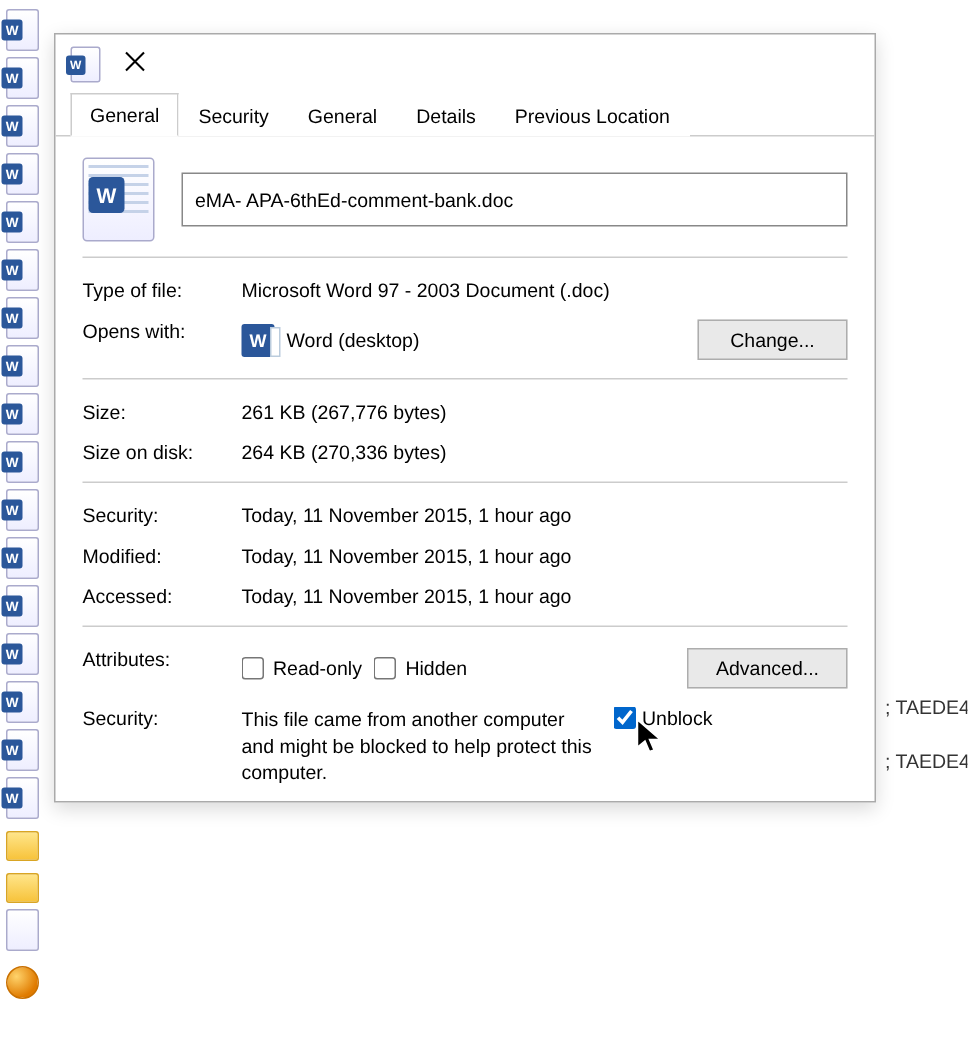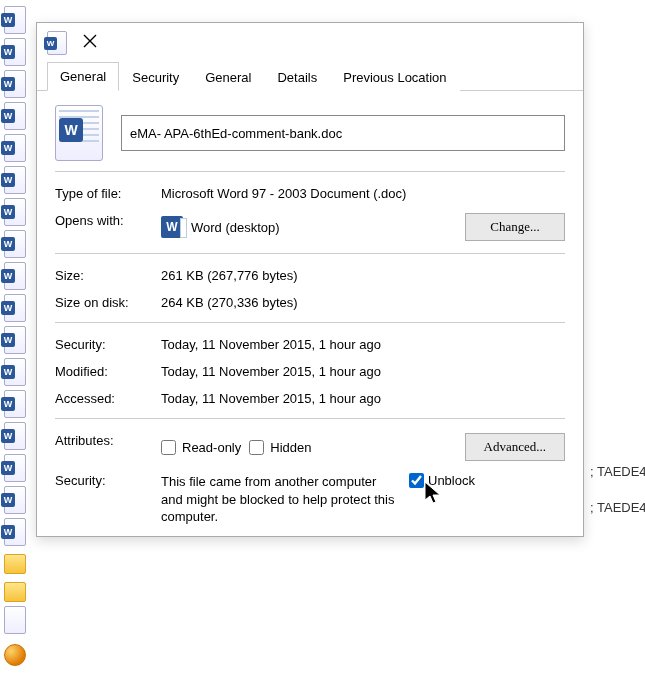--- a/index.html
+++ b/index.html
@@ -187,21 +187,21 @@
     position:absolute;
     right:-4px; top:2px;
     width:5px; height:18px;
     background:#fff;
     border:1px solid #bcd;
   }
   .btn {
     border: 1px solid #adadad;
     background: #e9e9e9;
     padding: 5px 18px;
-    font-family: Liberation Serif, serif;
+    font-family: Liberation Sans, sans-serif;
     font-size: 13px;
     cursor: pointer;
     min-width: 100px;
     text-align: center;
   }
   .attr-row { display: flex; align-items: center; gap: 18px; }
   .chk { display: flex; align-items: center; gap: 6px; }
   .chk input { width: 15px; height: 15px; }
   .security-row { display: flex; align-items: flex-start; }
   .security-row .k { width: 106px; font-size: 13px; }

